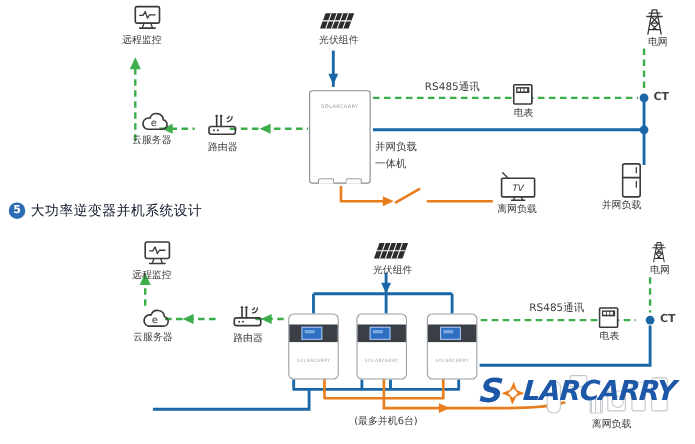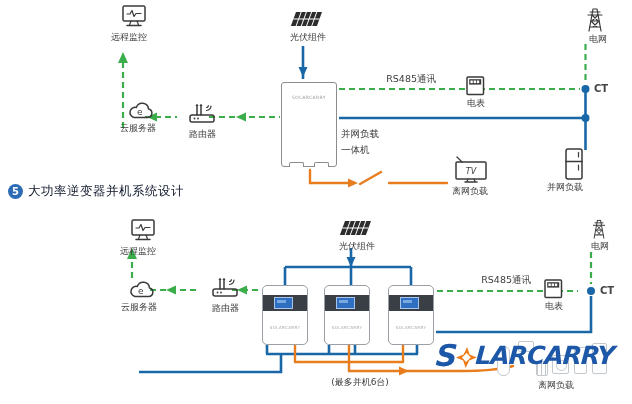--- a/index.html
+++ b/index.html
@@ -280,21 +280,21 @@
     <svg class="icon" width="20" height="21" viewBox="0 0 24 26">
       <path class="s1" d="M6,25 L10,3 M18,25 L14,3 M10,3 H14"></path>
       <path class="s1" d="M5,9 H19 M7,6 H17"></path>
       <path class="s1" d="M9,9 L15,15 M15,9 L9,15 M8,15 H16 M8,15 L14,21 M16,15 L10,21 M7,21 H17"></path>
     </svg>
     <div class="lbl">电网</div>
   </div>
 
   <div class="ct" style="left:600px;top:285px">CT</div>
 
-  <div class="note" style="left:322px;top:376px;width:76px;text-align:center">(最多并机6台)</div>
+  <div class="note" style="left:322px;top:376px;width:76px;">(最多并机6台)</div>
 
   <div class="app" style="left:497px;top:346px;width:13px;height:30px;border-radius:6px"></div>
   <div class="app" style="left:518px;top:341px;width:16px;height:11px"></div>
   <div class="app radiator" style="left:536px;top:361px;width:12px;height:15px"></div>
   <div class="app washer" style="left:552px;top:355px;width:17px;height:19px"></div>
   <div class="app" style="left:574px;top:347px;width:13px;height:27px"></div>
   <div class="app" style="left:592px;top:343px;width:15px;height:31px"></div>
 
   <div class="floatlbl" style="left:522px;top:379px;width:52px;font-size:9px">离网负载</div>
 

